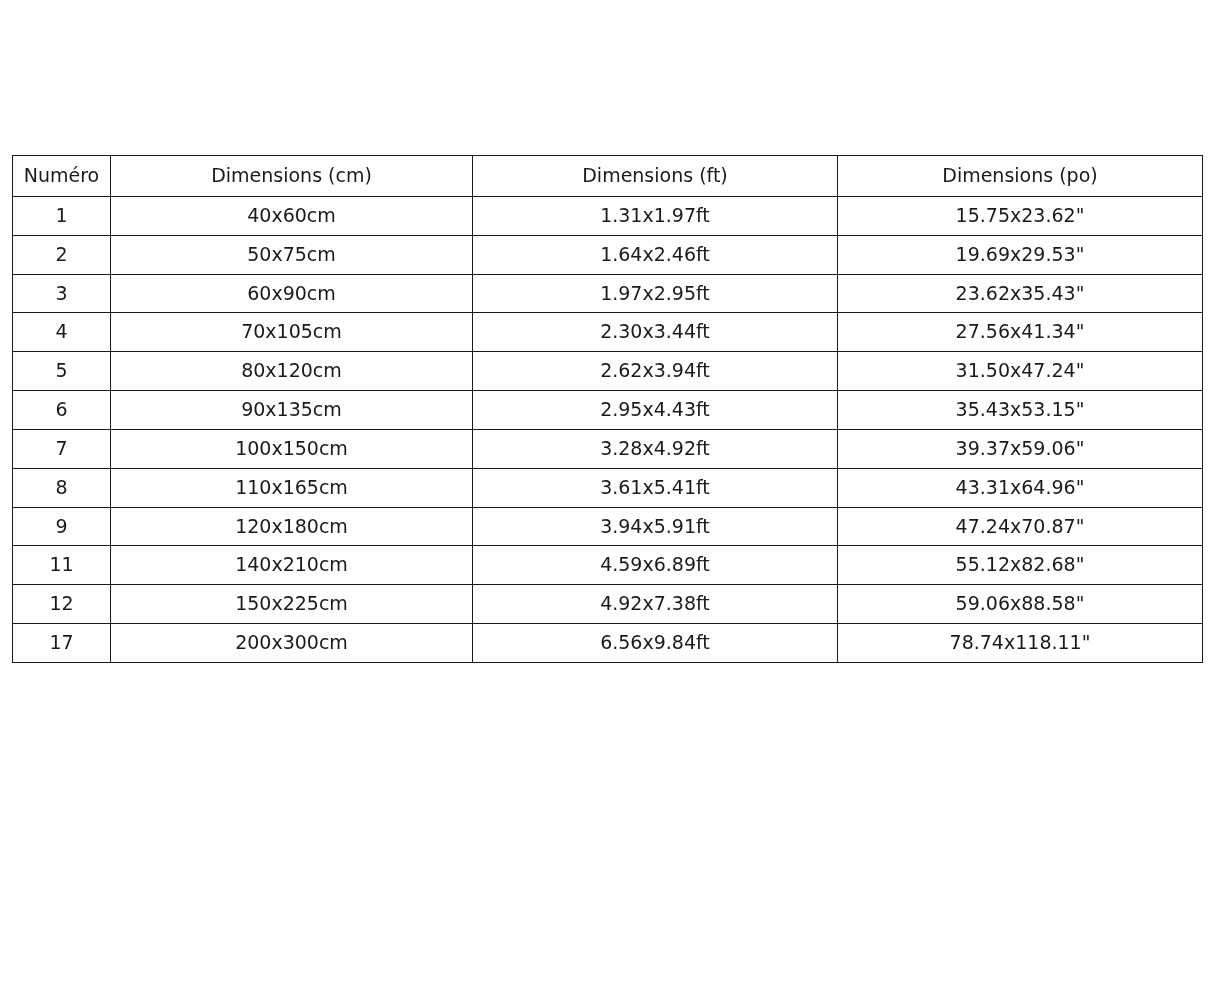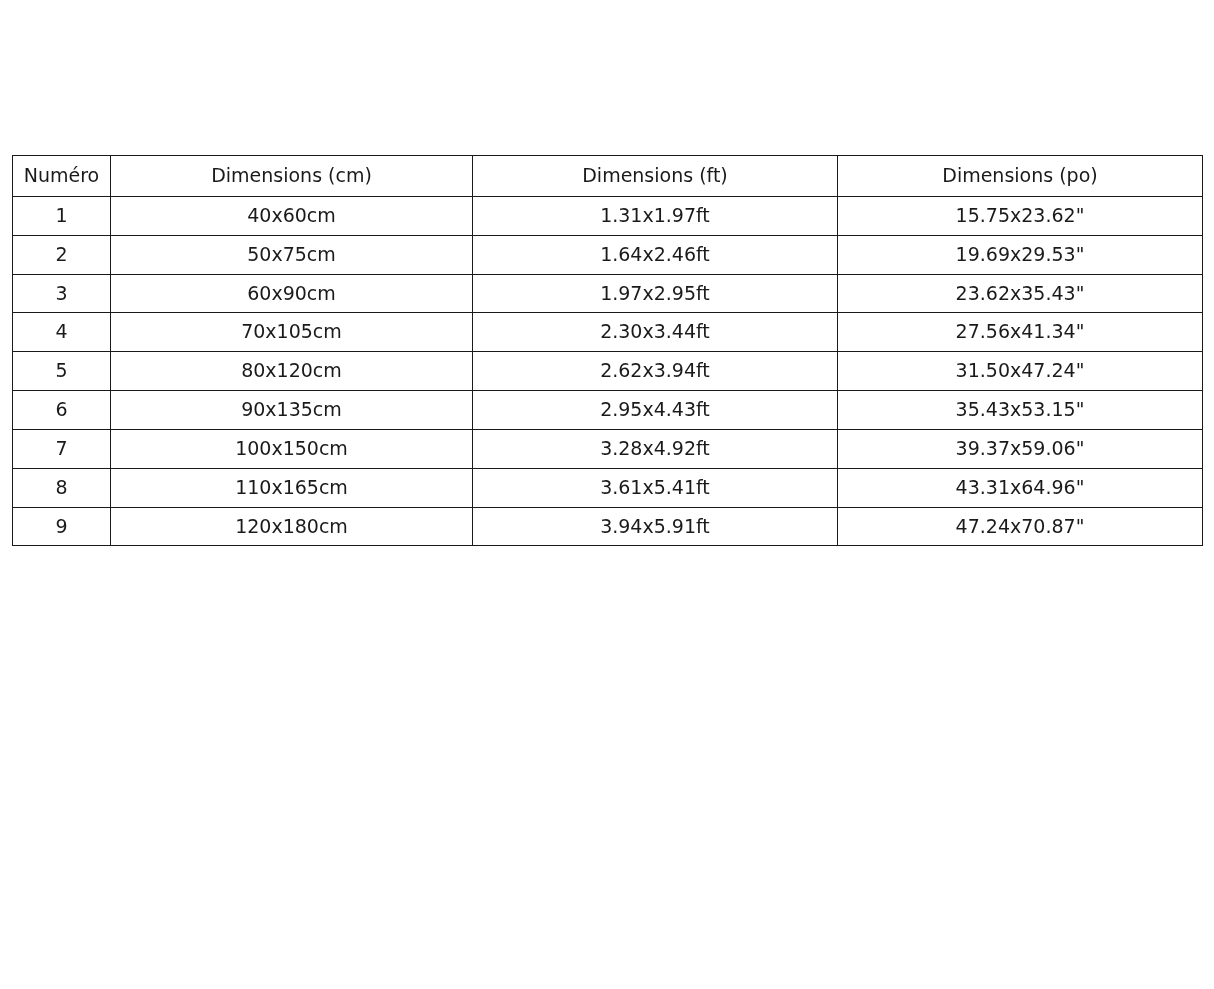--- a/index.html
+++ b/index.html
@@ -113,15 +113,33 @@
         <td>110x165cm</td>
         <td>3.61x5.41ft</td>
         <td>43.31x64.96"</td>
       </tr>
       <tr>
         <td>9</td>
         <td>120x180cm</td>
         <td>3.94x5.91ft</td>
         <td>47.24x70.87"</td>
       </tr>
+      <tr>
+        <td>11</td>
+        <td>140x210cm</td>
+        <td>4.59x6.89ft</td>
+        <td>55.12x82.68"</td>
+      </tr>
+      <tr>
+        <td>12</td>
+        <td>150x225cm</td>
+        <td>4.92x7.38ft</td>
+        <td>59.06x88.58"</td>
+      </tr>
+      <tr>
+        <td>17</td>
+        <td>200x300cm</td>
+        <td>6.56x9.84ft</td>
+        <td>78.74x118.11"</td>
+      </tr>
     </tbody>
   </table>
 </div>
 
 </body></html>

